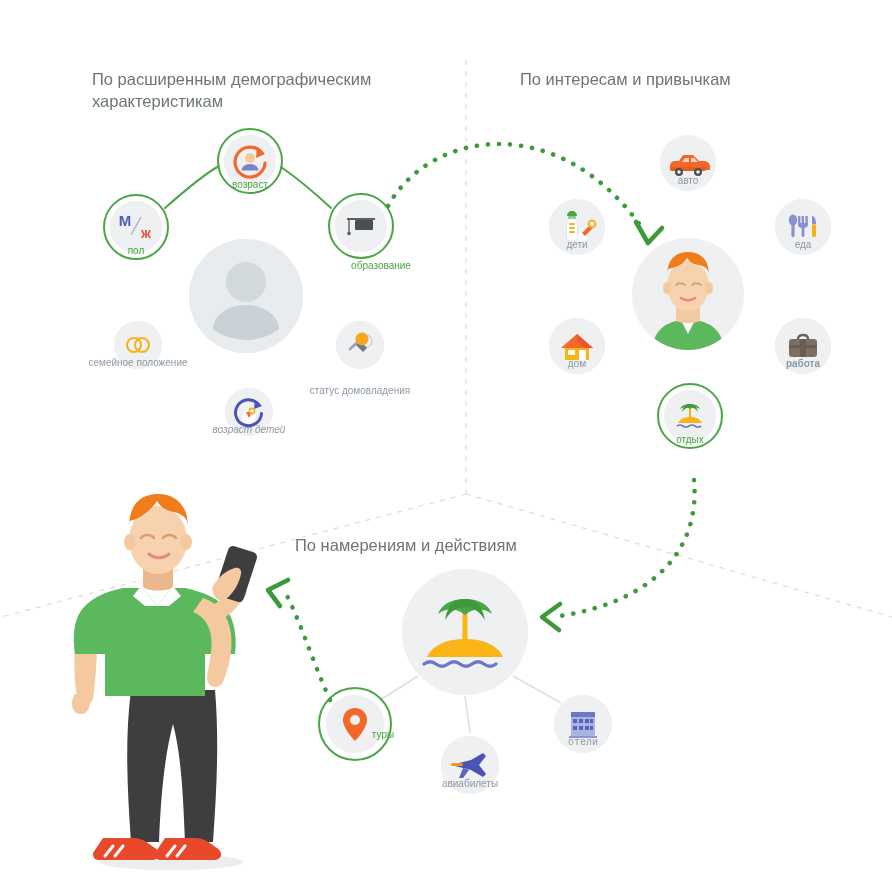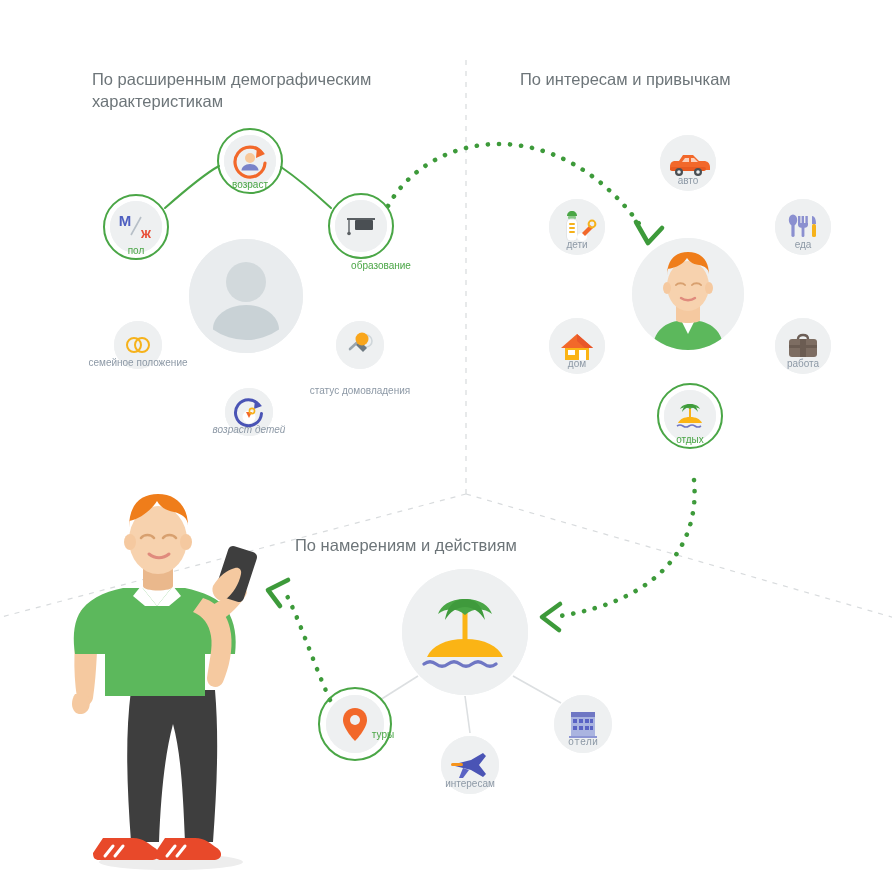--- a/index.html
+++ b/index.html
@@ -282,21 +282,21 @@
   <div class="node" style="left:803px;top:346px;">
     <div class="disc" style="width:56px;height:56px;">
       <svg class="ico" width="56" height="56" viewBox="0 0 56 56">
         <circle cx="28" cy="28" r="28" fill="#eef0f1"></circle>
         <path d="M23 21c0-3 2-4 5-4s5 1 5 4" fill="none" stroke="#6d5f57" stroke-width="2.4"></path>
         <rect x="14" y="21" width="28" height="18" rx="3" fill="#7d6d62"></rect>
         <rect x="25" y="21" width="6" height="18" fill="#6b5c52"></rect>
         <rect x="14" y="27" width="28" height="3" fill="#6b5c52"></rect>
       </svg>
     </div>
-    <div class="cap" style="top:36px;">работа</div>
+    <div class="cap" style="top:36px;font-weight:bold;">работа</div>
   </div>
 
   <div class="node" style="left:690px;top:416px;">
     <div class="disc" style="width:52px;height:52px;">
       <svg class="ico" width="52" height="52" viewBox="0 0 52 52">
         <circle cx="26" cy="26" r="26" fill="#eef0f1"></circle>
         <rect x="25" y="16" width="2" height="16" fill="#f6b21b"></rect>
         <path d="M26 14c-6 0-9 2.5-10 5 3-2 7-2 10 0 3-2 7-2 10 0-1-2.5-4-5-10-5z" fill="#4aa646"></path>
         <path d="M26 14c-5 0-7 4-8 8 2-3 5-5 8-5 3 0 6 2 8 5-1-4-3-8-8-8z" fill="#3f9a3c"></path>
         <path d="M14 33c2-4 6-6 12-6s10 2 12 6z" fill="#fbb415"></path>
@@ -335,21 +335,21 @@
   <div class="node" style="left:470px;top:765px;">
     <div class="disc" style="width:58px;height:58px;">
       <svg class="ico" width="58" height="58" viewBox="0 0 58 58">
         <circle cx="29" cy="29" r="29" fill="#eef0f1"></circle>
         <path d="M14 28 L30 24 L42 17 L45 20 L38 29 L45 38 L42 41 L30 34 L14 30 Z" fill="#4a54b5"></path>
         <path d="M22 32 L18 42 L22 42 L28 34 Z" fill="#5a63c4"></path>
         <rect x="10" y="27" width="12" height="3" rx="1.5" fill="#f6941d"></rect>
         <circle cx="41" cy="29" r="1.6" fill="#eef0f1"></circle>
       </svg>
     </div>
-    <div class="cap" style="top:38px;">интересам</div>
+    <div class="cap" style="top:38px;">авиабилеты</div>
   </div>
 
   <div class="node" style="left:583px;top:724px;">
     <div class="disc" style="width:58px;height:58px;">
       <svg class="ico" width="58" height="58" viewBox="0 0 58 58">
         <circle cx="29" cy="29" r="29" fill="#eef0f1"></circle>
         <rect x="17" y="17" width="24" height="24" fill="#aab4e0"></rect>
         <rect x="17" y="17" width="24" height="5" fill="#6f77c4"></rect>
         <g fill="#5a63c4">
           <rect x="19" y="24" width="4" height="4"></rect>

